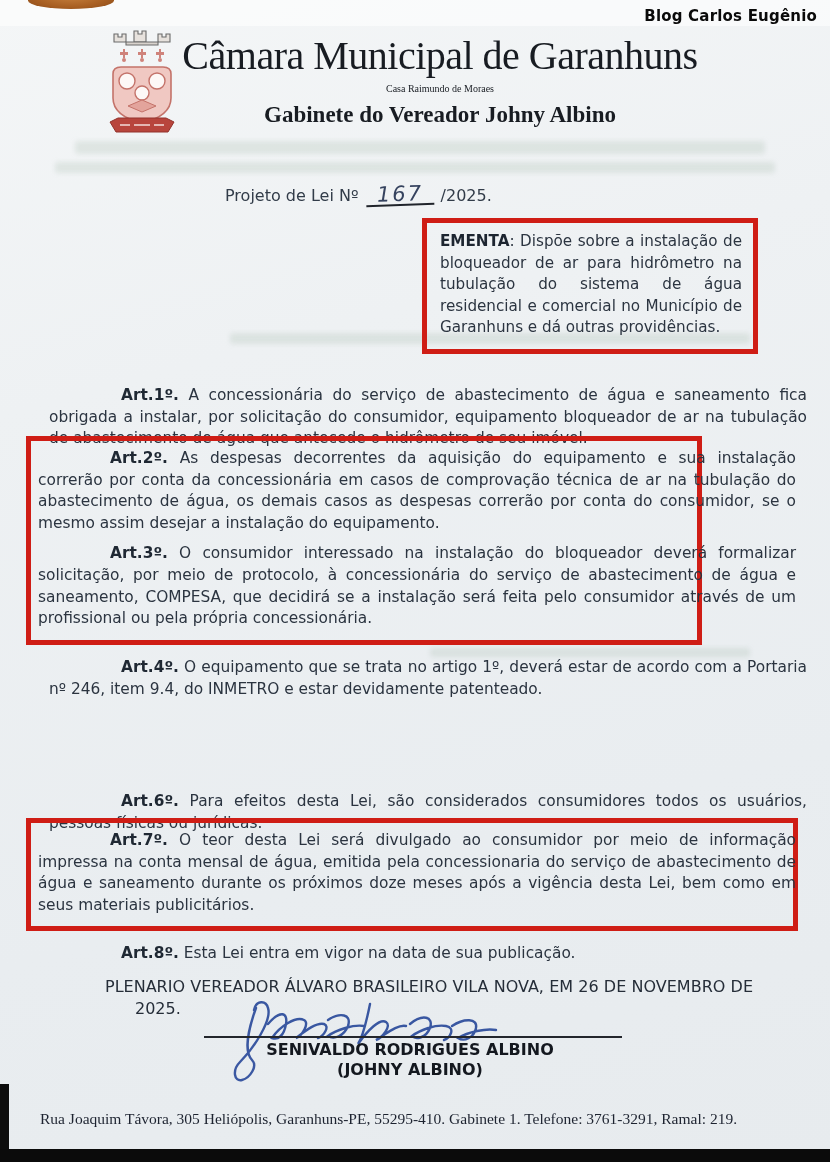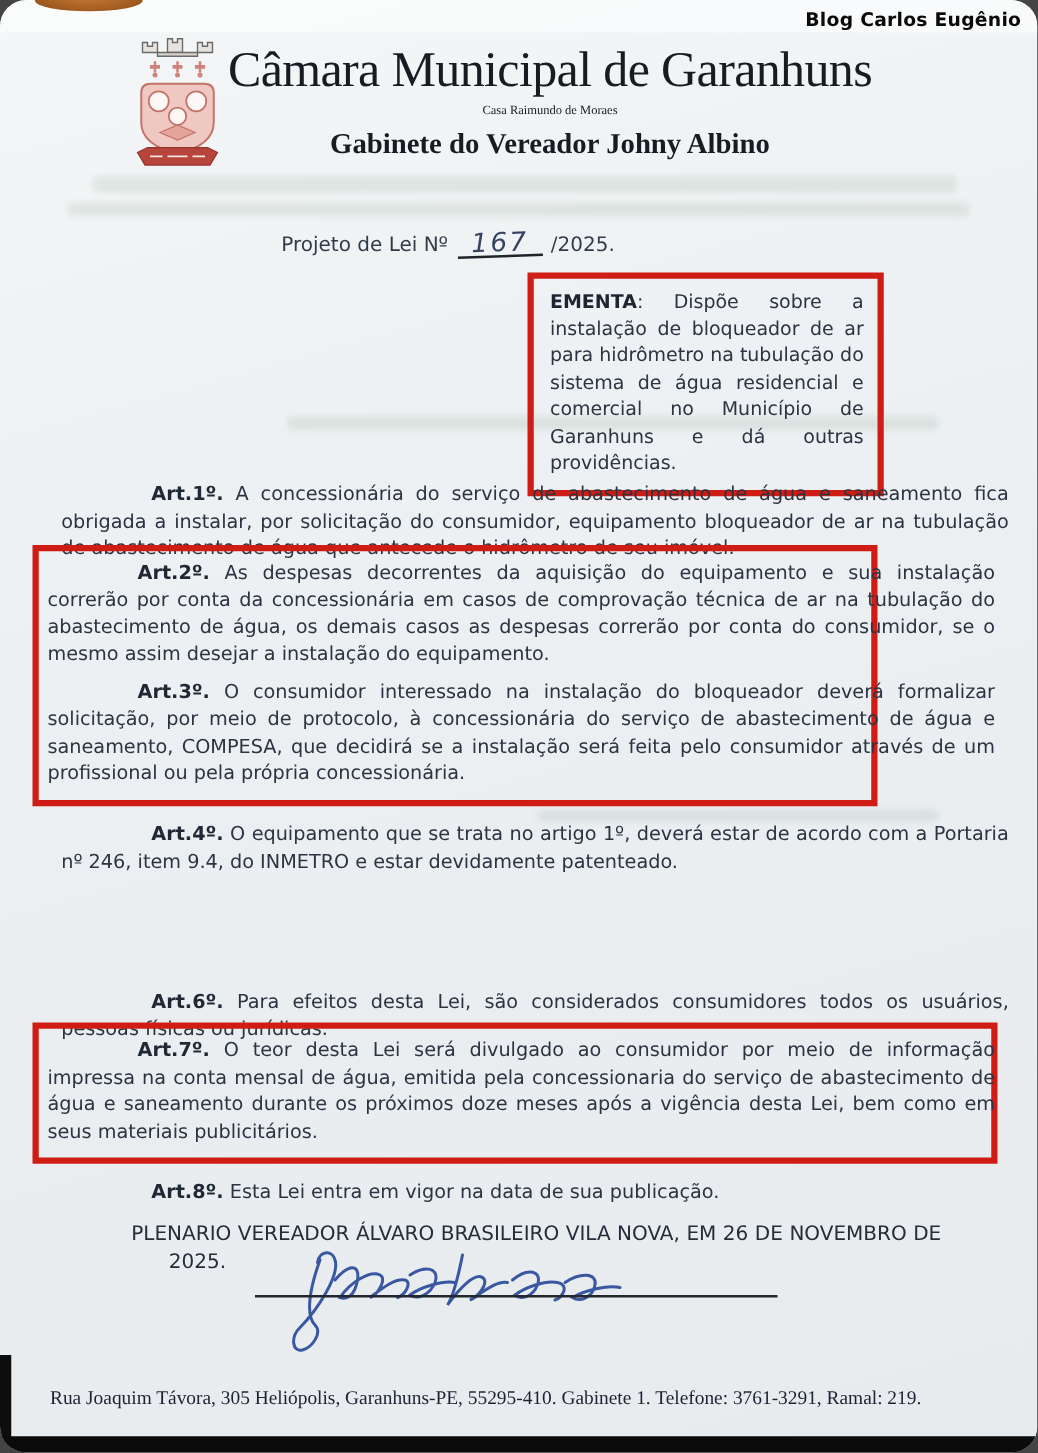--- a/index.html
+++ b/index.html
@@ -3,21 +3,20 @@
 <meta charset="utf-8">
 <style>
   html,body{margin:0;padding:0;background:#444;}
   .photo{
     position:relative;
     width:830px;height:1162px;
     overflow:hidden;
     background:linear-gradient(165deg,#f4f6f7 0%,#eef1f3 30%,#e9edf0 70%,#e7ebee 100%);
     font-family:"DejaVu Sans","Liberation Sans",sans-serif;
     color:#2b3440;
-    border-radius:21px;
   }
   
   .edge-bottom{position:absolute;left:0;right:0;bottom:0;height:13px;background:#0b0b0b;}
   .edge-left{position:absolute;left:0;bottom:0;width:9px;height:78px;background:#0d0d0d;}
   .finger{position:absolute;left:28px;top:-8px;width:86px;height:17px;border-radius:50%;
     background:radial-gradient(ellipse at 50% 20%,#c8823f 0%,#a85f22 60%,#8a4a18 100%);}
   .topband{position:absolute;left:0;top:0;right:0;height:26px;background:rgba(255,255,255,.55);}
   .bleed{position:absolute;filter:blur(2.5px);background:rgba(125,155,130,.16);border-radius:3px;}
 
   .watermark{position:absolute;top:7px;right:13px;font-size:15px;font-weight:800;color:#0a0a0a;letter-spacing:.2px;}
@@ -31,21 +30,21 @@
   .hdr .office{font-size:23px;font-weight:700;line-height:26px;margin-top:4px;}
 
   
   .projeto{position:absolute;left:225px;top:184px;font-size:16px;color:#323c49;}
   .hand-number{display:inline-block;width:68px;text-align:center;border-bottom:2px solid #20242b;
     font-size:21px;font-style:italic;font-weight:500;color:#36435f;
     transform:rotate(-2deg);letter-spacing:2px;line-height:20px;margin:0 2px;}
 
   
   .redbox{position:absolute;border:5px solid #cf1d15;box-sizing:border-box;}
-  .ementa-box{left:422px;top:218px;width:285px;padding:8px 11px 10px 13px;}
+  .ementa-box{left:422px;top:218px;width:336px;padding:8px 11px 10px 13px;}
   .ementa-box p{margin:0;font-size:15.2px;line-height:21.5px;text-align:justify;}
   .ementa-box b{color:#1d2530;}
 
   
   .art{position:absolute;left:32px;width:758px;font-size:15.4px;line-height:21.6px;
     text-align:justify;margin:17px;}
   .art .lbl{font-weight:700;color:#1f2833;}
   .indent{text-indent:72px;}
   .boxed{position:static;margin:0;padding:0;}
   .box-group{padding:7px 7px 10px 7px;}
@@ -148,16 +147,20 @@
     <g fill="none" stroke="#2b4b9b" stroke-width="2.4" stroke-linecap="round" opacity="0.92">
       <path d="M28 18 C20 40 16 62 24 70 C30 76 22 88 14 90 C6 92 4 80 12 72 C26 58 44 30 40 18 C38 10 28 10 26 20"></path>
       <path d="M40 34 C52 20 60 22 58 34 C56 46 50 50 44 48 C52 36 68 26 76 30 C82 33 74 46 68 48 C76 42 88 32 96 34 C102 36 96 46 90 48"></path>
       <path d="M100 30 C112 22 124 24 120 36 C116 46 106 50 100 46 C108 40 126 34 136 36"></path>
       <path d="M142 14 C138 34 134 48 130 54 C140 40 152 28 158 32 C164 36 154 48 148 50 C158 44 170 34 178 36"></path>
       <path d="M182 34 C194 24 206 26 202 38 C198 48 188 50 184 46 C192 40 208 34 218 36 C228 38 222 48 216 50"></path>
       <path d="M224 36 C236 28 250 28 248 38 C246 48 236 52 230 48 C240 42 258 38 268 40"></path>
     </g>
   </svg>
   <div class="sig-line"></div>
+  <div class="sig-block">
+    <div>SENIVALDO RODRIGUES ALBINO</div>
+    <div>(JOHNY ALBINO)</div>
+  </div>
 
   <div class="footer">Rua Joaquim Távora, 305 Heliópolis, Garanhuns-PE, 55295-410. Gabinete 1. Telefone: 3761-3291, Ramal: 219.</div>
 
 </div>
 
 </body></html>

